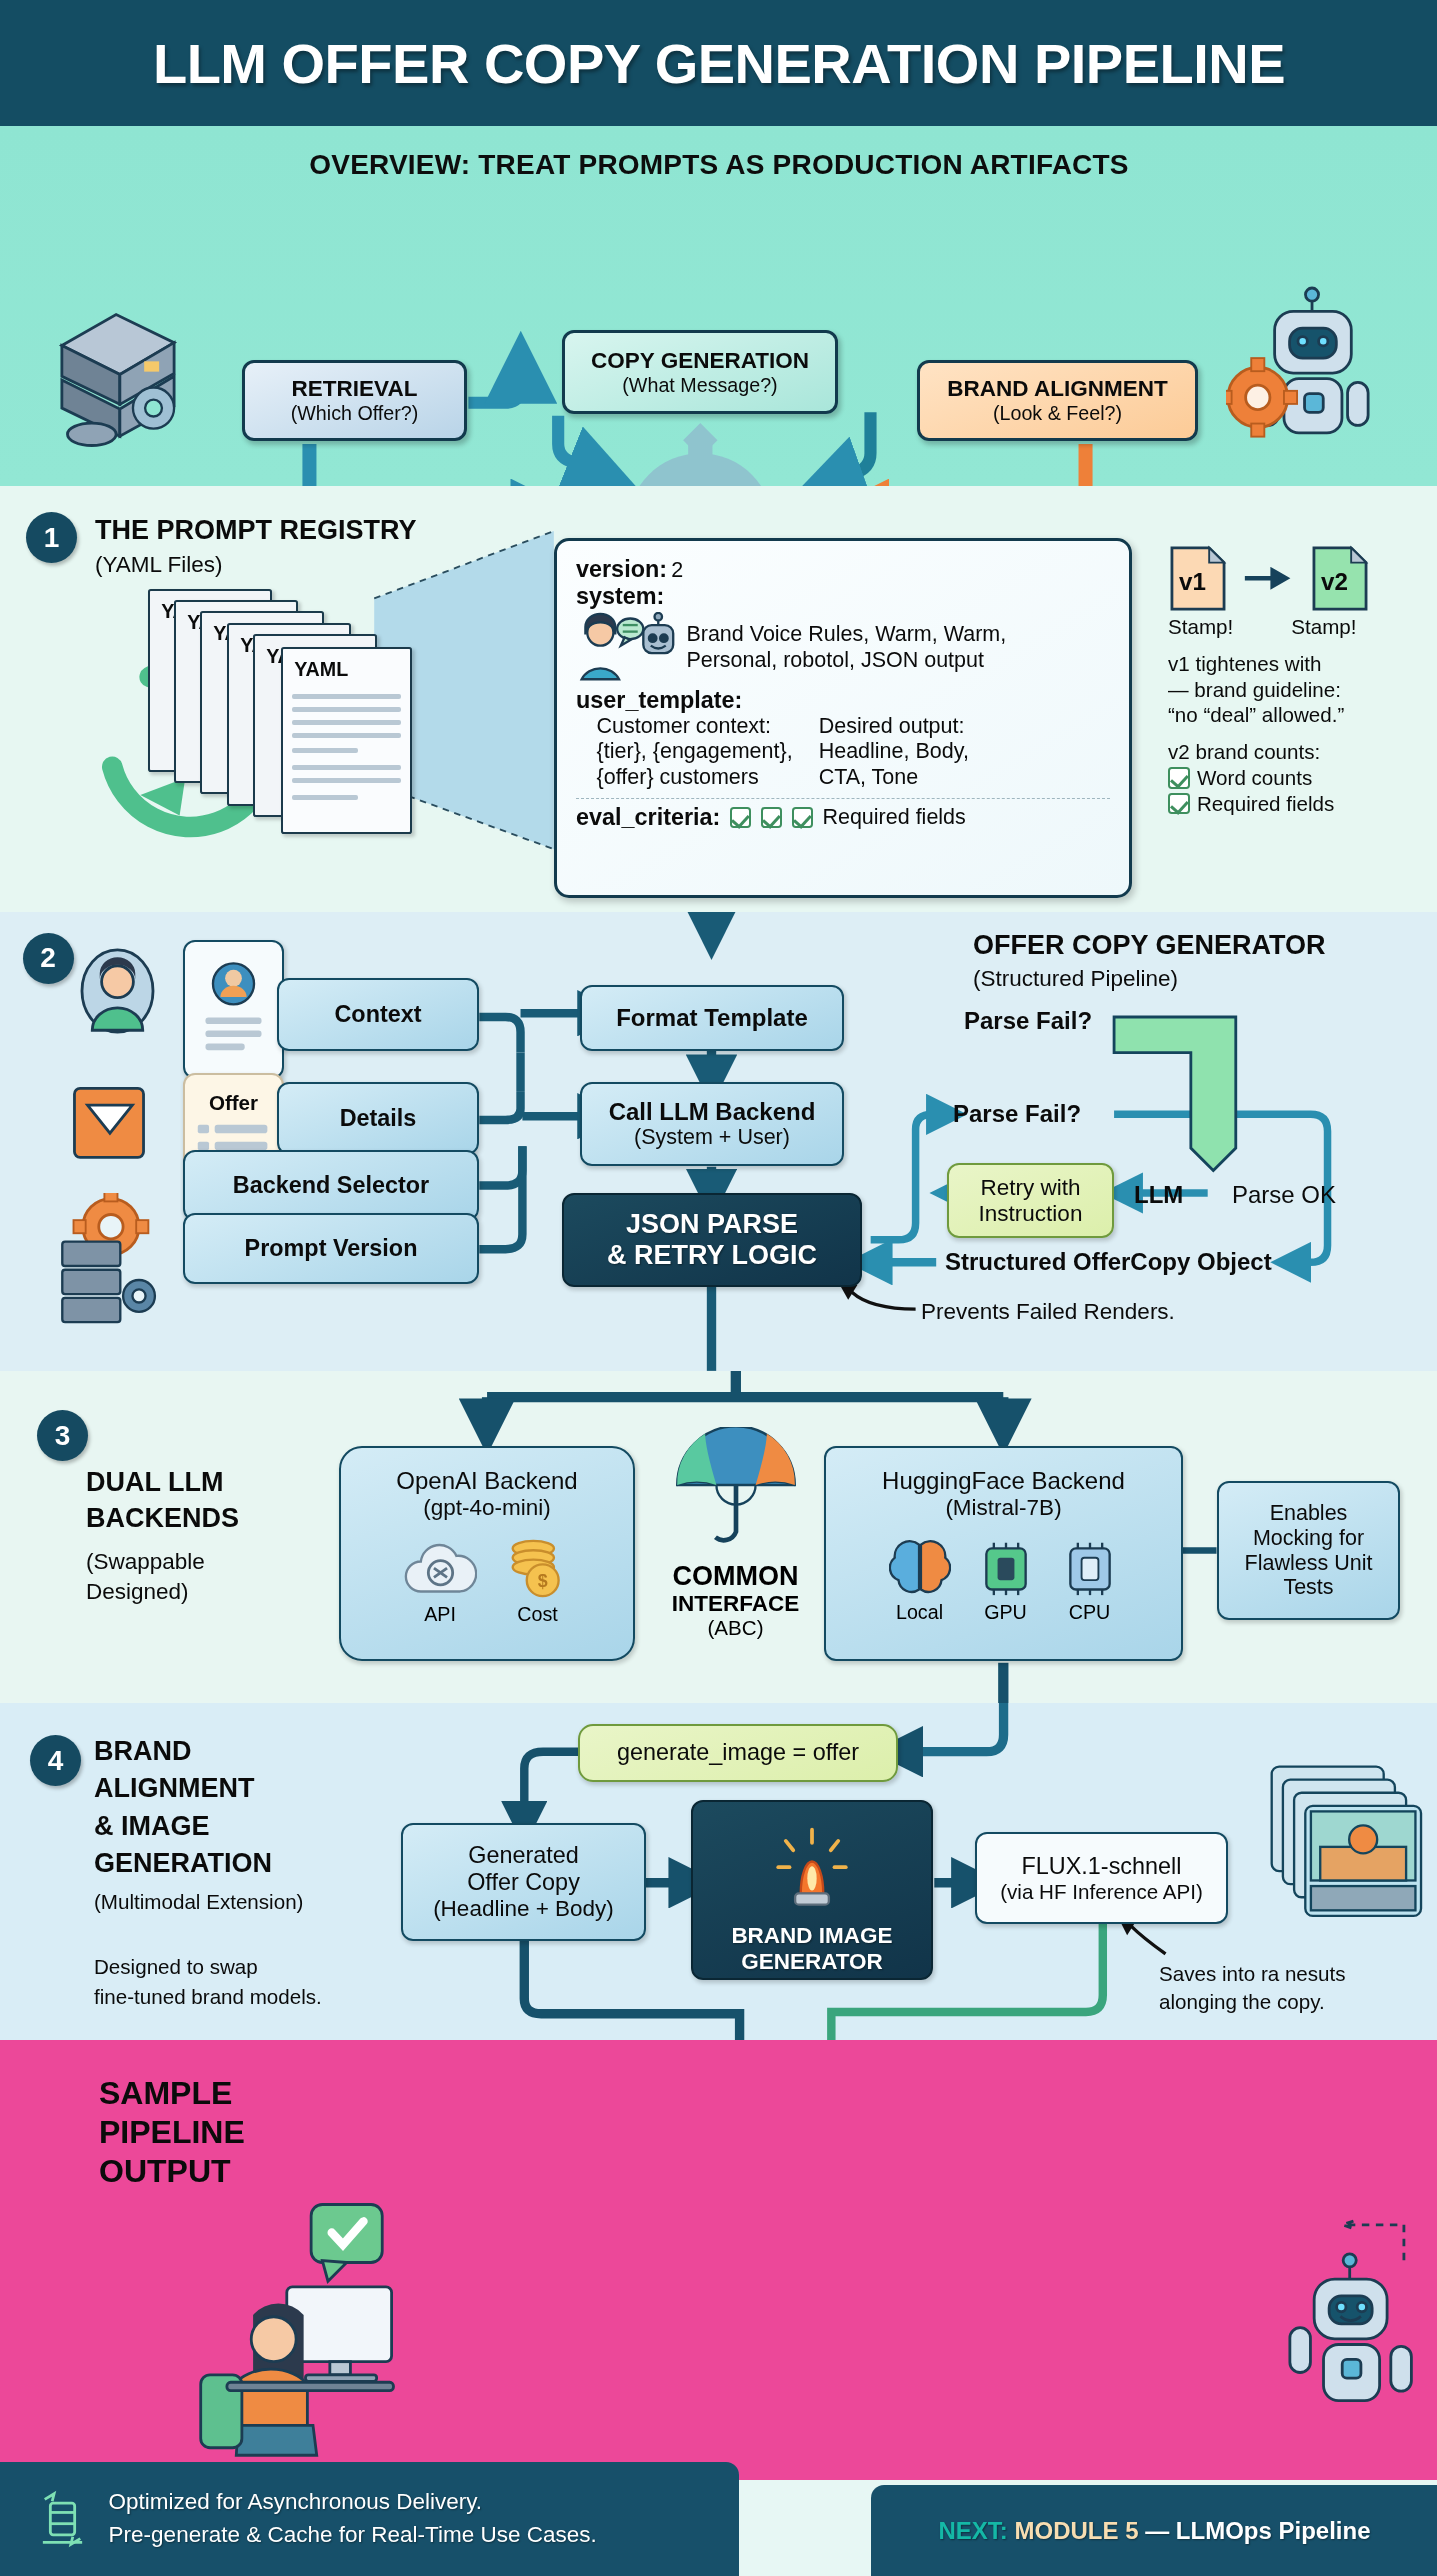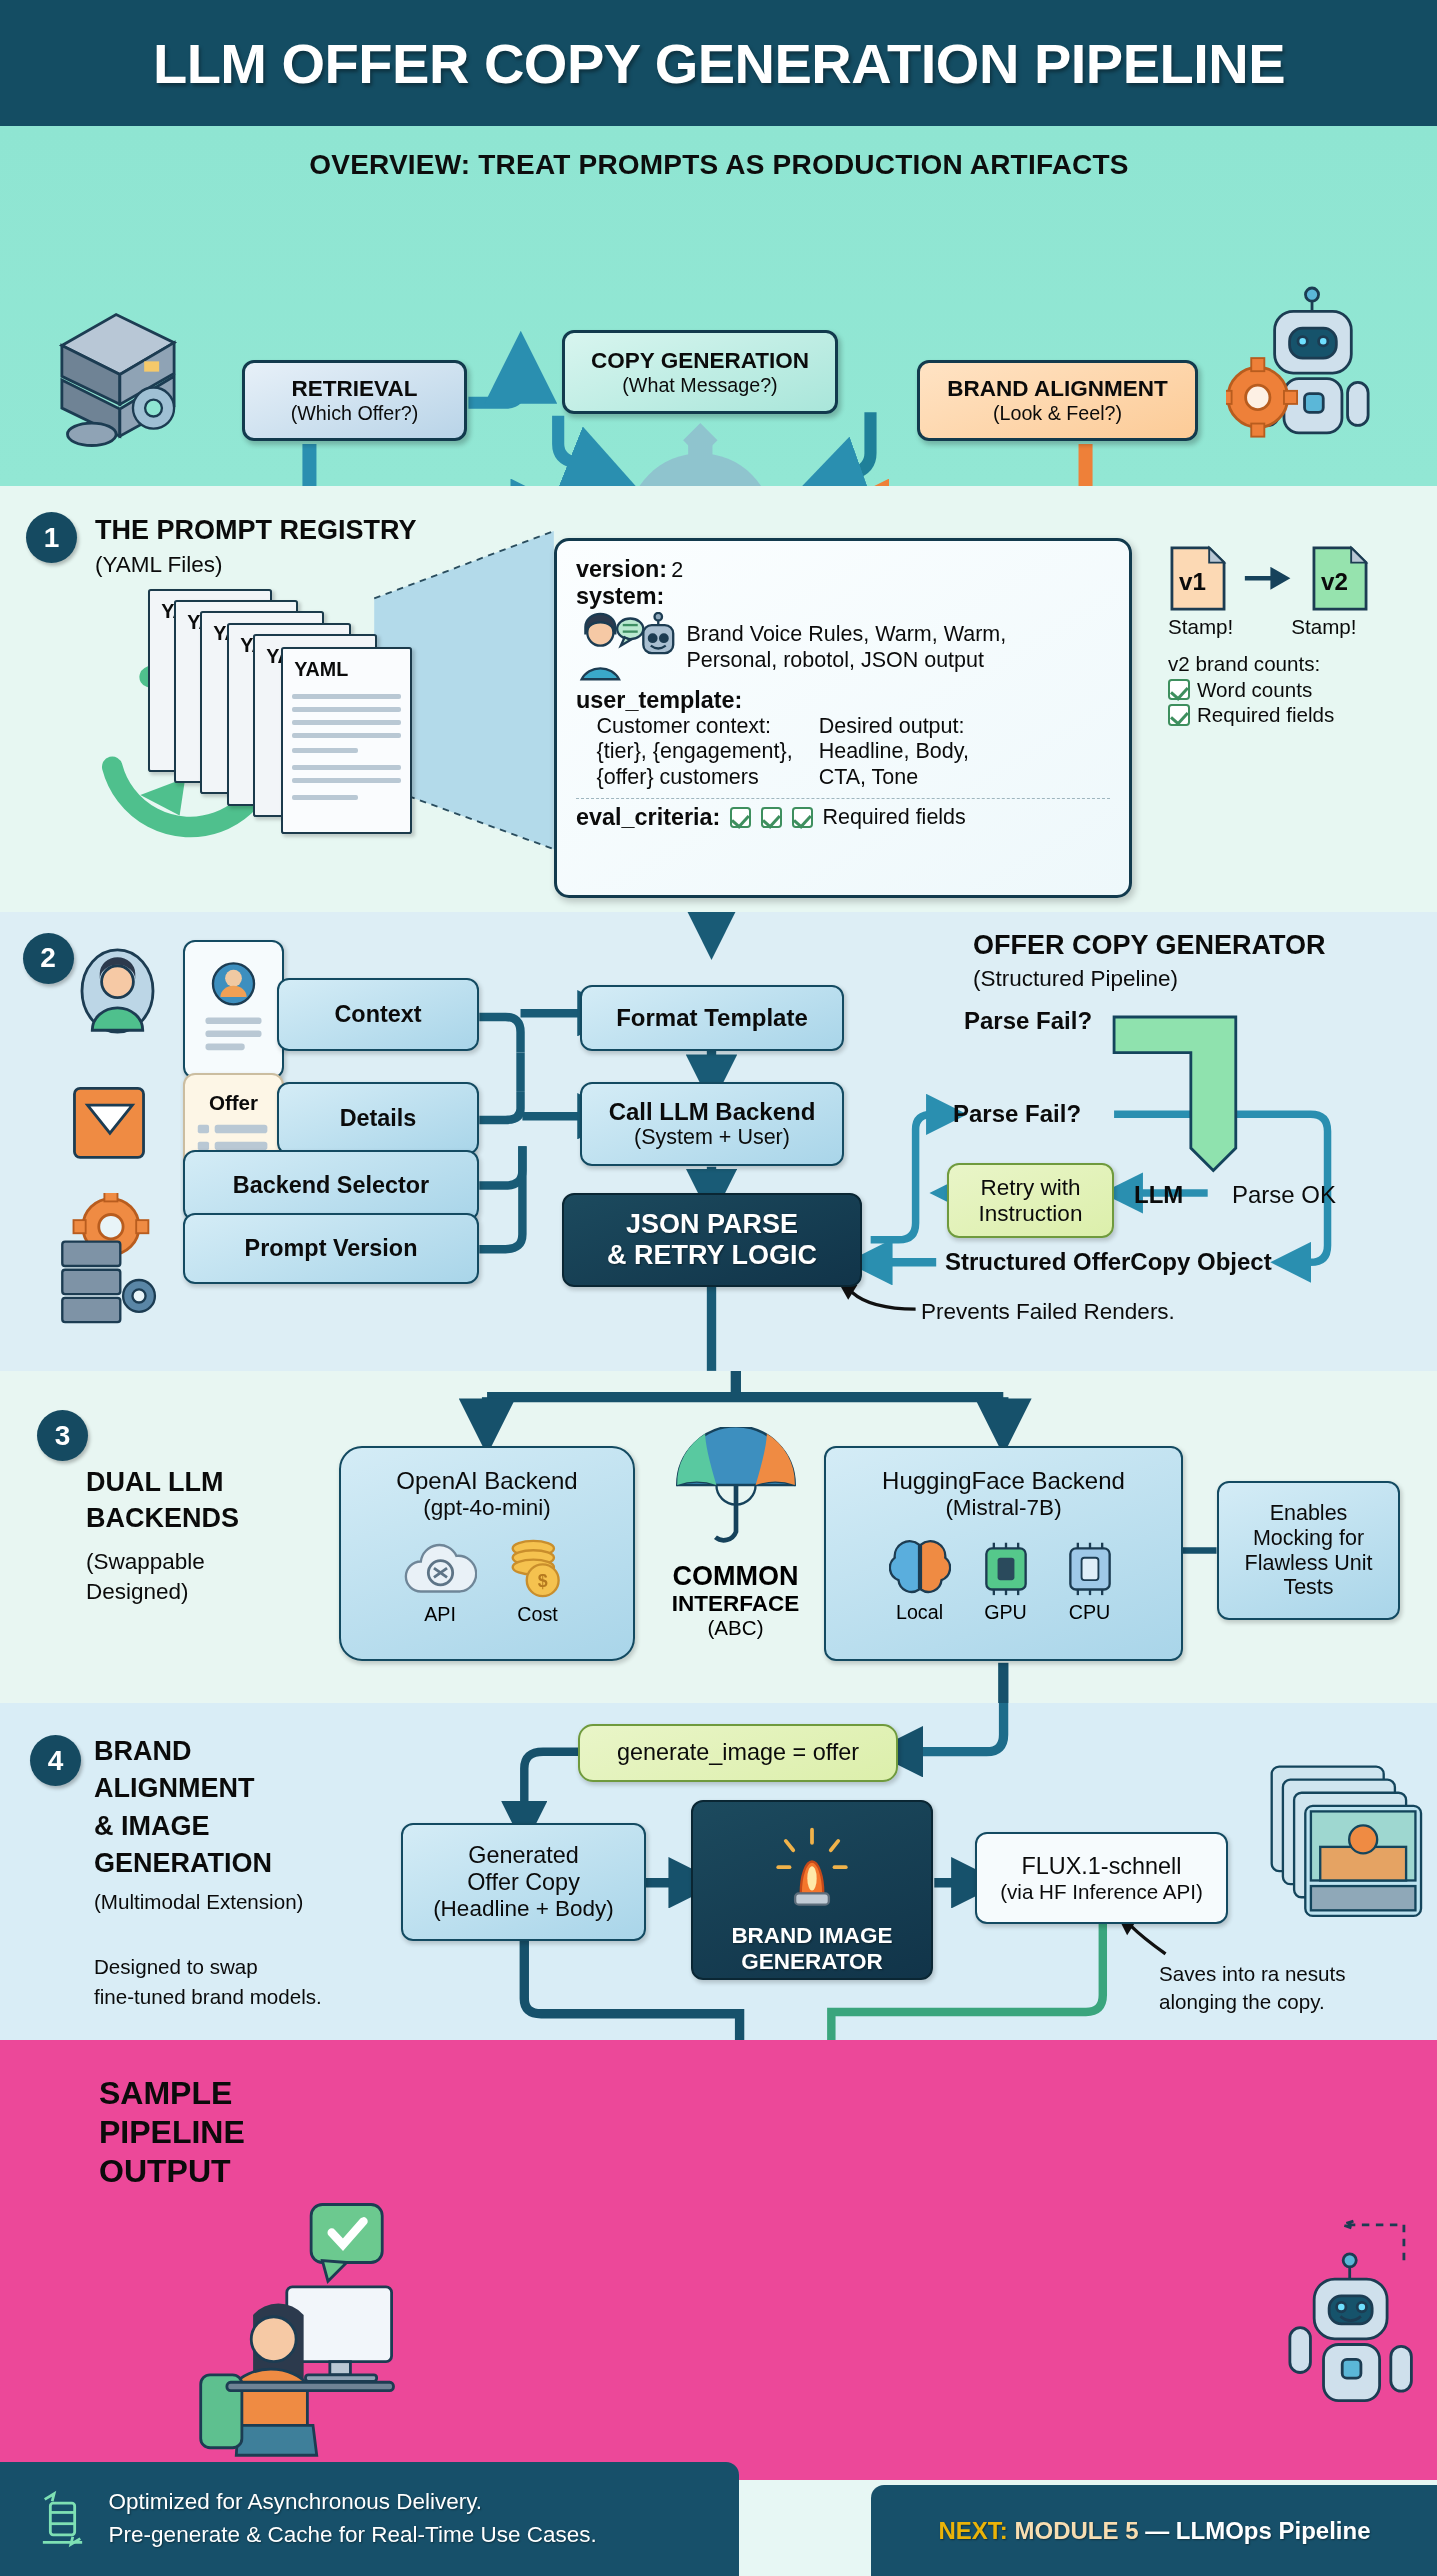--- a/index.html
+++ b/index.html
@@ -107,21 +107,21 @@
   .doc .lbl { position:absolute; left:11.2px; top:9.4px; font-size:19.7px; font-weight:700; color:#0b0b0b; }
   .doc .line { position:absolute; left:9.4px; height:4.7px; background:#b9c8d4; border-radius:1.9px; }
 
   
   #foot-left { position:absolute; left:0; top:2462px; width:739px; height:114px;
      background:#17506a; border-radius:0 13px 0 0; display:flex; align-items:center; padding-left:37px; }
   #foot-left .txt { color:#fff; font-size:22.5px; line-height:1.45; text-shadow:0.9px 0.9px 1.9px rgba(0,0,0,.4); margin-left:20.6px;}
   #foot-right { position:absolute; left:871px; top:2485px; width:567px; height:91px;
      background:#17506a; border-radius:13px 0 0 0; display:flex; align-items:center; justify-content:center; }
   #foot-right .txt { font-size:24px; font-weight:700; text-shadow:0.9px 0.9px 1.9px rgba(0,0,0,.4); }
-  .c-teal { color:#eab308; } .c-sand { color:#f7ddb1; } .c-white { color:#ffffff; }
+  .c-teal { color:#14b8a6; } .c-sand { color:#f7ddb1; } .c-white { color:#ffffff; }
 </style>
 </head>
 <body>
 
 <div class="page">
 
   <div class="header">
     <h1>LLM OFFER COPY GENERATION PIPELINE</h1>
   </div>
 
@@ -321,20 +321,25 @@
       </svg>
       <svg width="60" height="67" viewBox="0 0 64 72">
         <path d="M4,3 H44 L60,19 V69 H4 Z" fill="#96e3ae" stroke="#1c3c52" stroke-width="3"></path>
         <path d="M44,3 V19 H60 Z" fill="#b9c7d4" stroke="#1c3c52" stroke-width="2"></path>
         <text x="26" y="48" font-size="26" font-weight="700" text-anchor="middle" fill="#0b0b0b" font-family="Liberation Sans">v2</text>
       </svg>
     </div>
     <div style="display:flex;gap:58px;margin-top:1.9px;">
       <span class="ptxt" style="position:static;">Stamp!</span>
       <span class="ptxt" style="position:static;">Stamp!</span>
+    </div>
+    <div style="margin-top:11.2px;">
+      <div class="ptxt" style="position:static;">v1 tightenes with</div>
+      <div class="ptxt" style="position:static;">— brand guideline:</div>
+      <div class="ptxt" style="position:static;">“no “deal” allowed.”</div>
     </div>
     <div style="margin-top:11.2px;">
       <div class="ptxt" style="position:static;">v2 brand counts:</div>
       <div style="display:flex;align-items:center;gap:7.5px;">
         <span class="chk"></span>
         <span class="ptxt" style="position:static;">Word counts</span>
       </div>
       <div style="display:flex;align-items:center;gap:7.5px;">
         <span class="chk"></span>
         <span class="ptxt" style="position:static;">Required fields</span>

